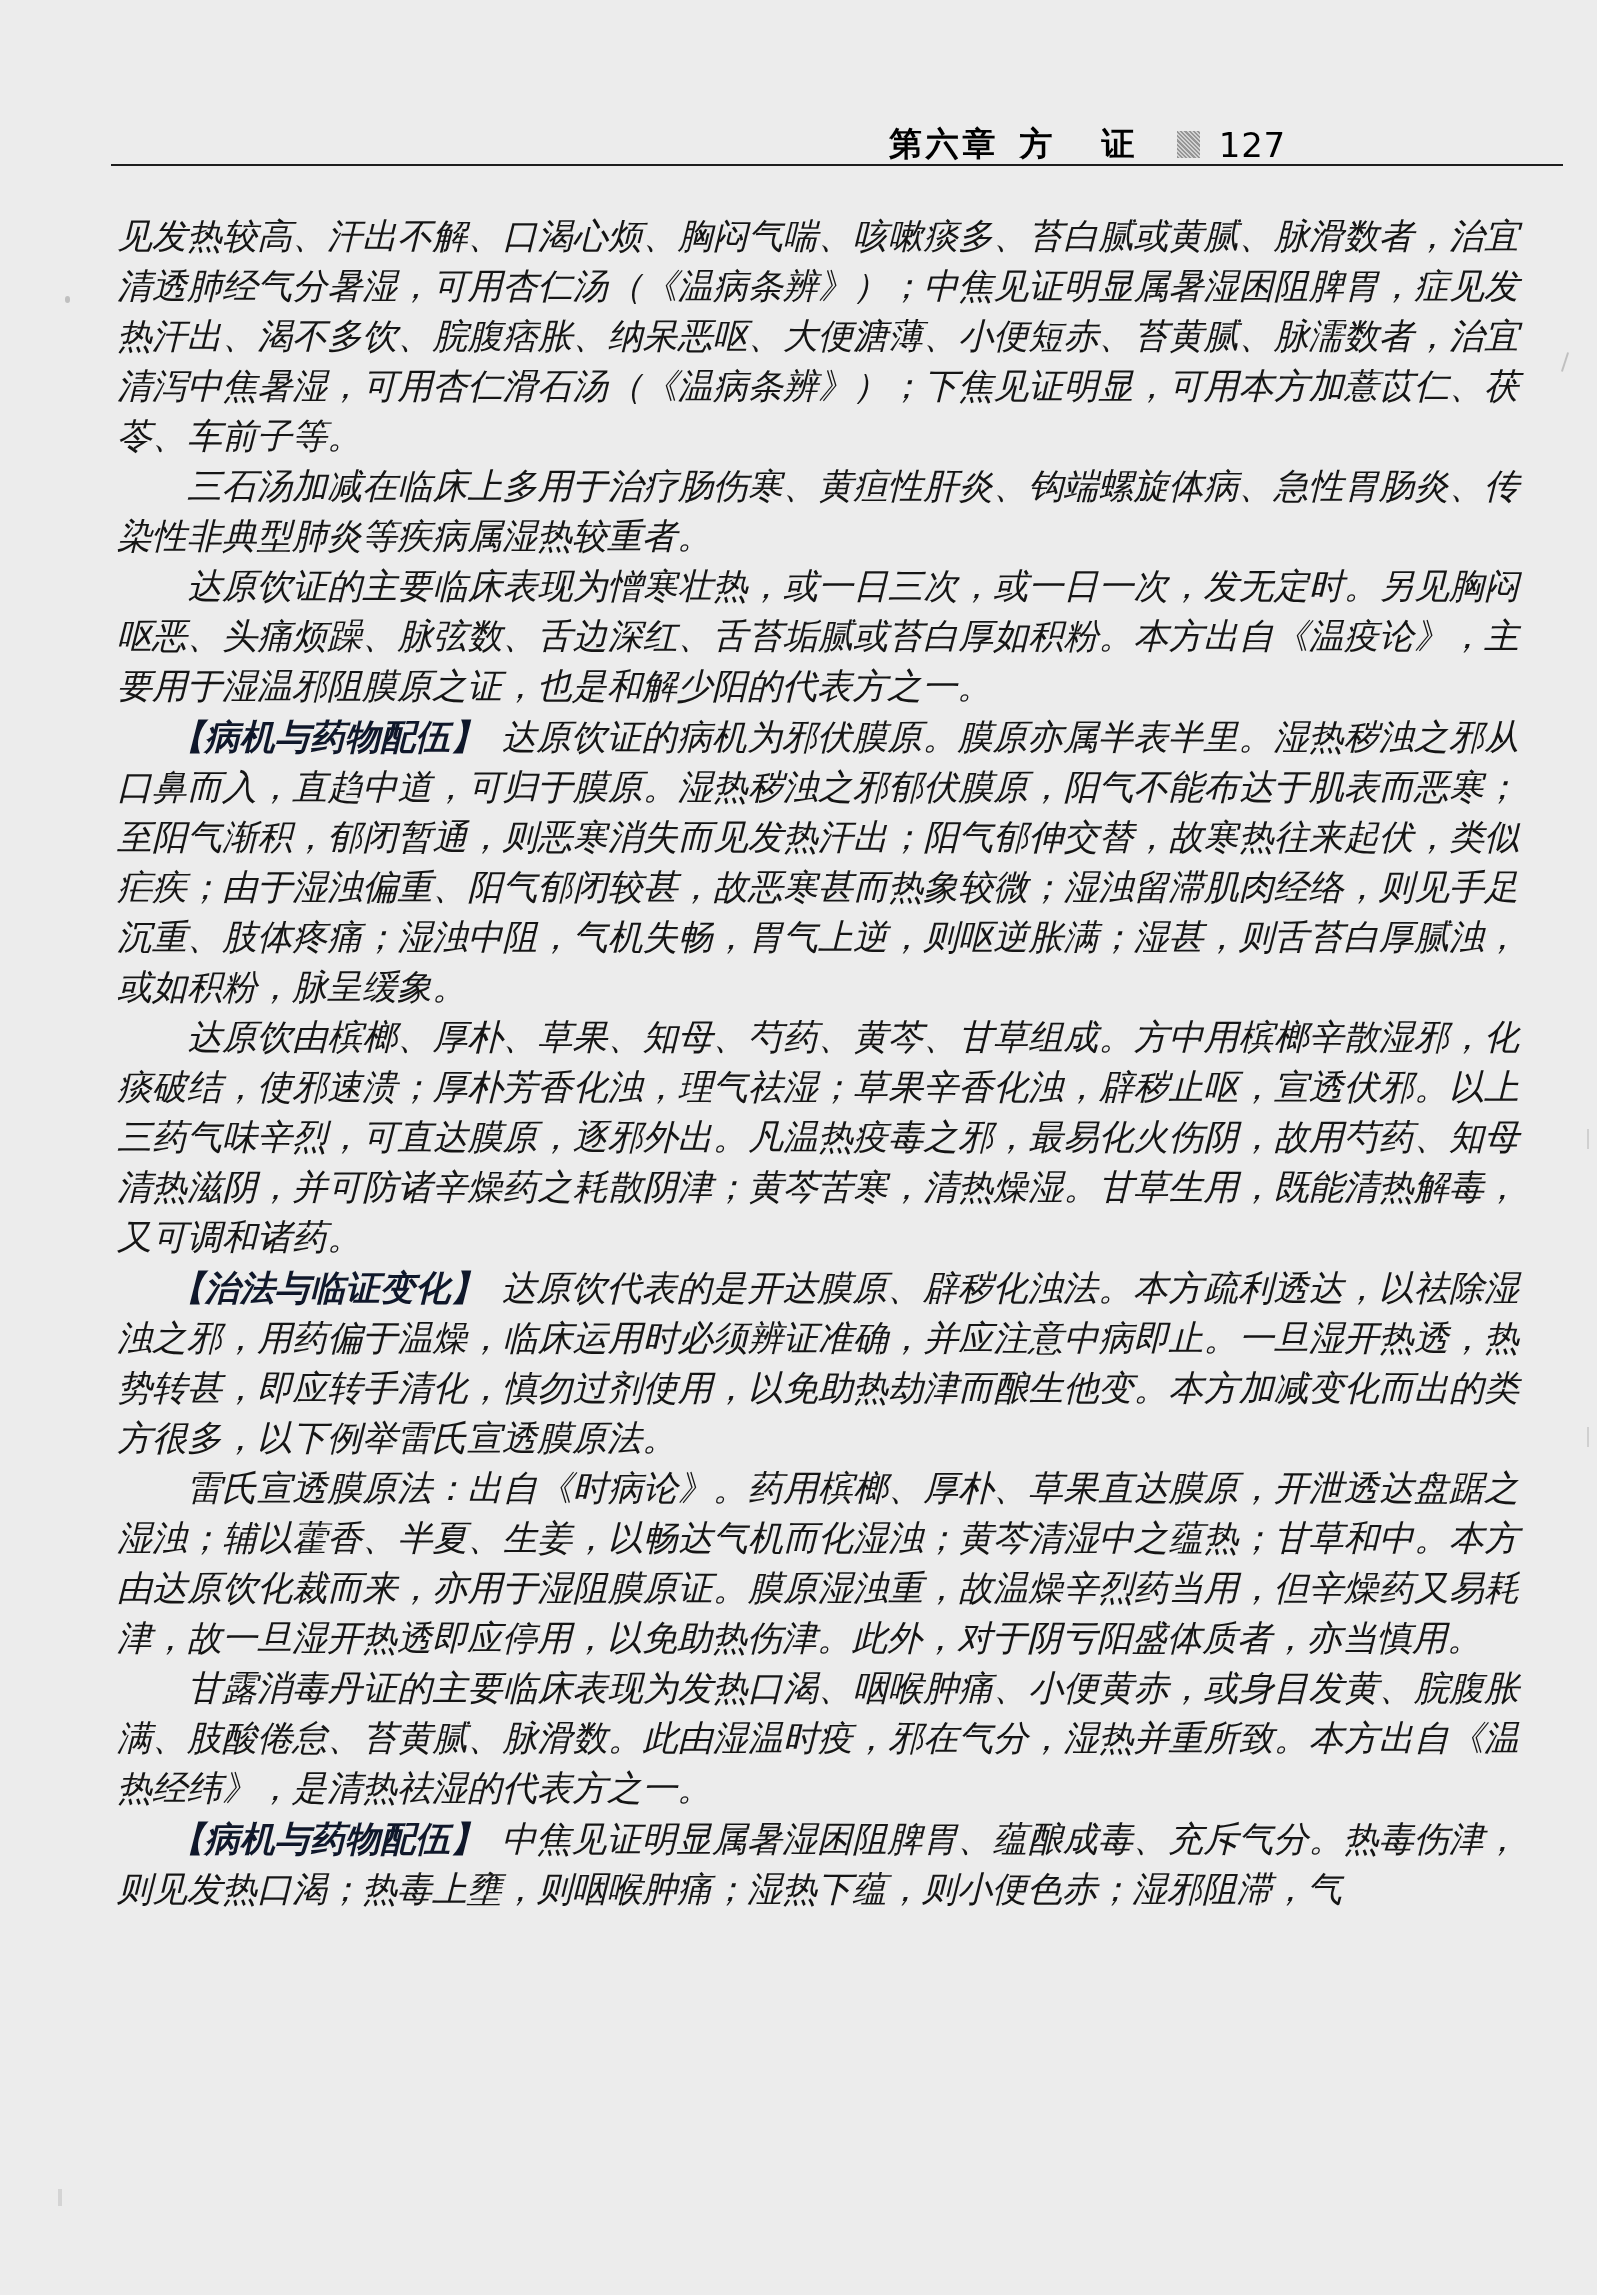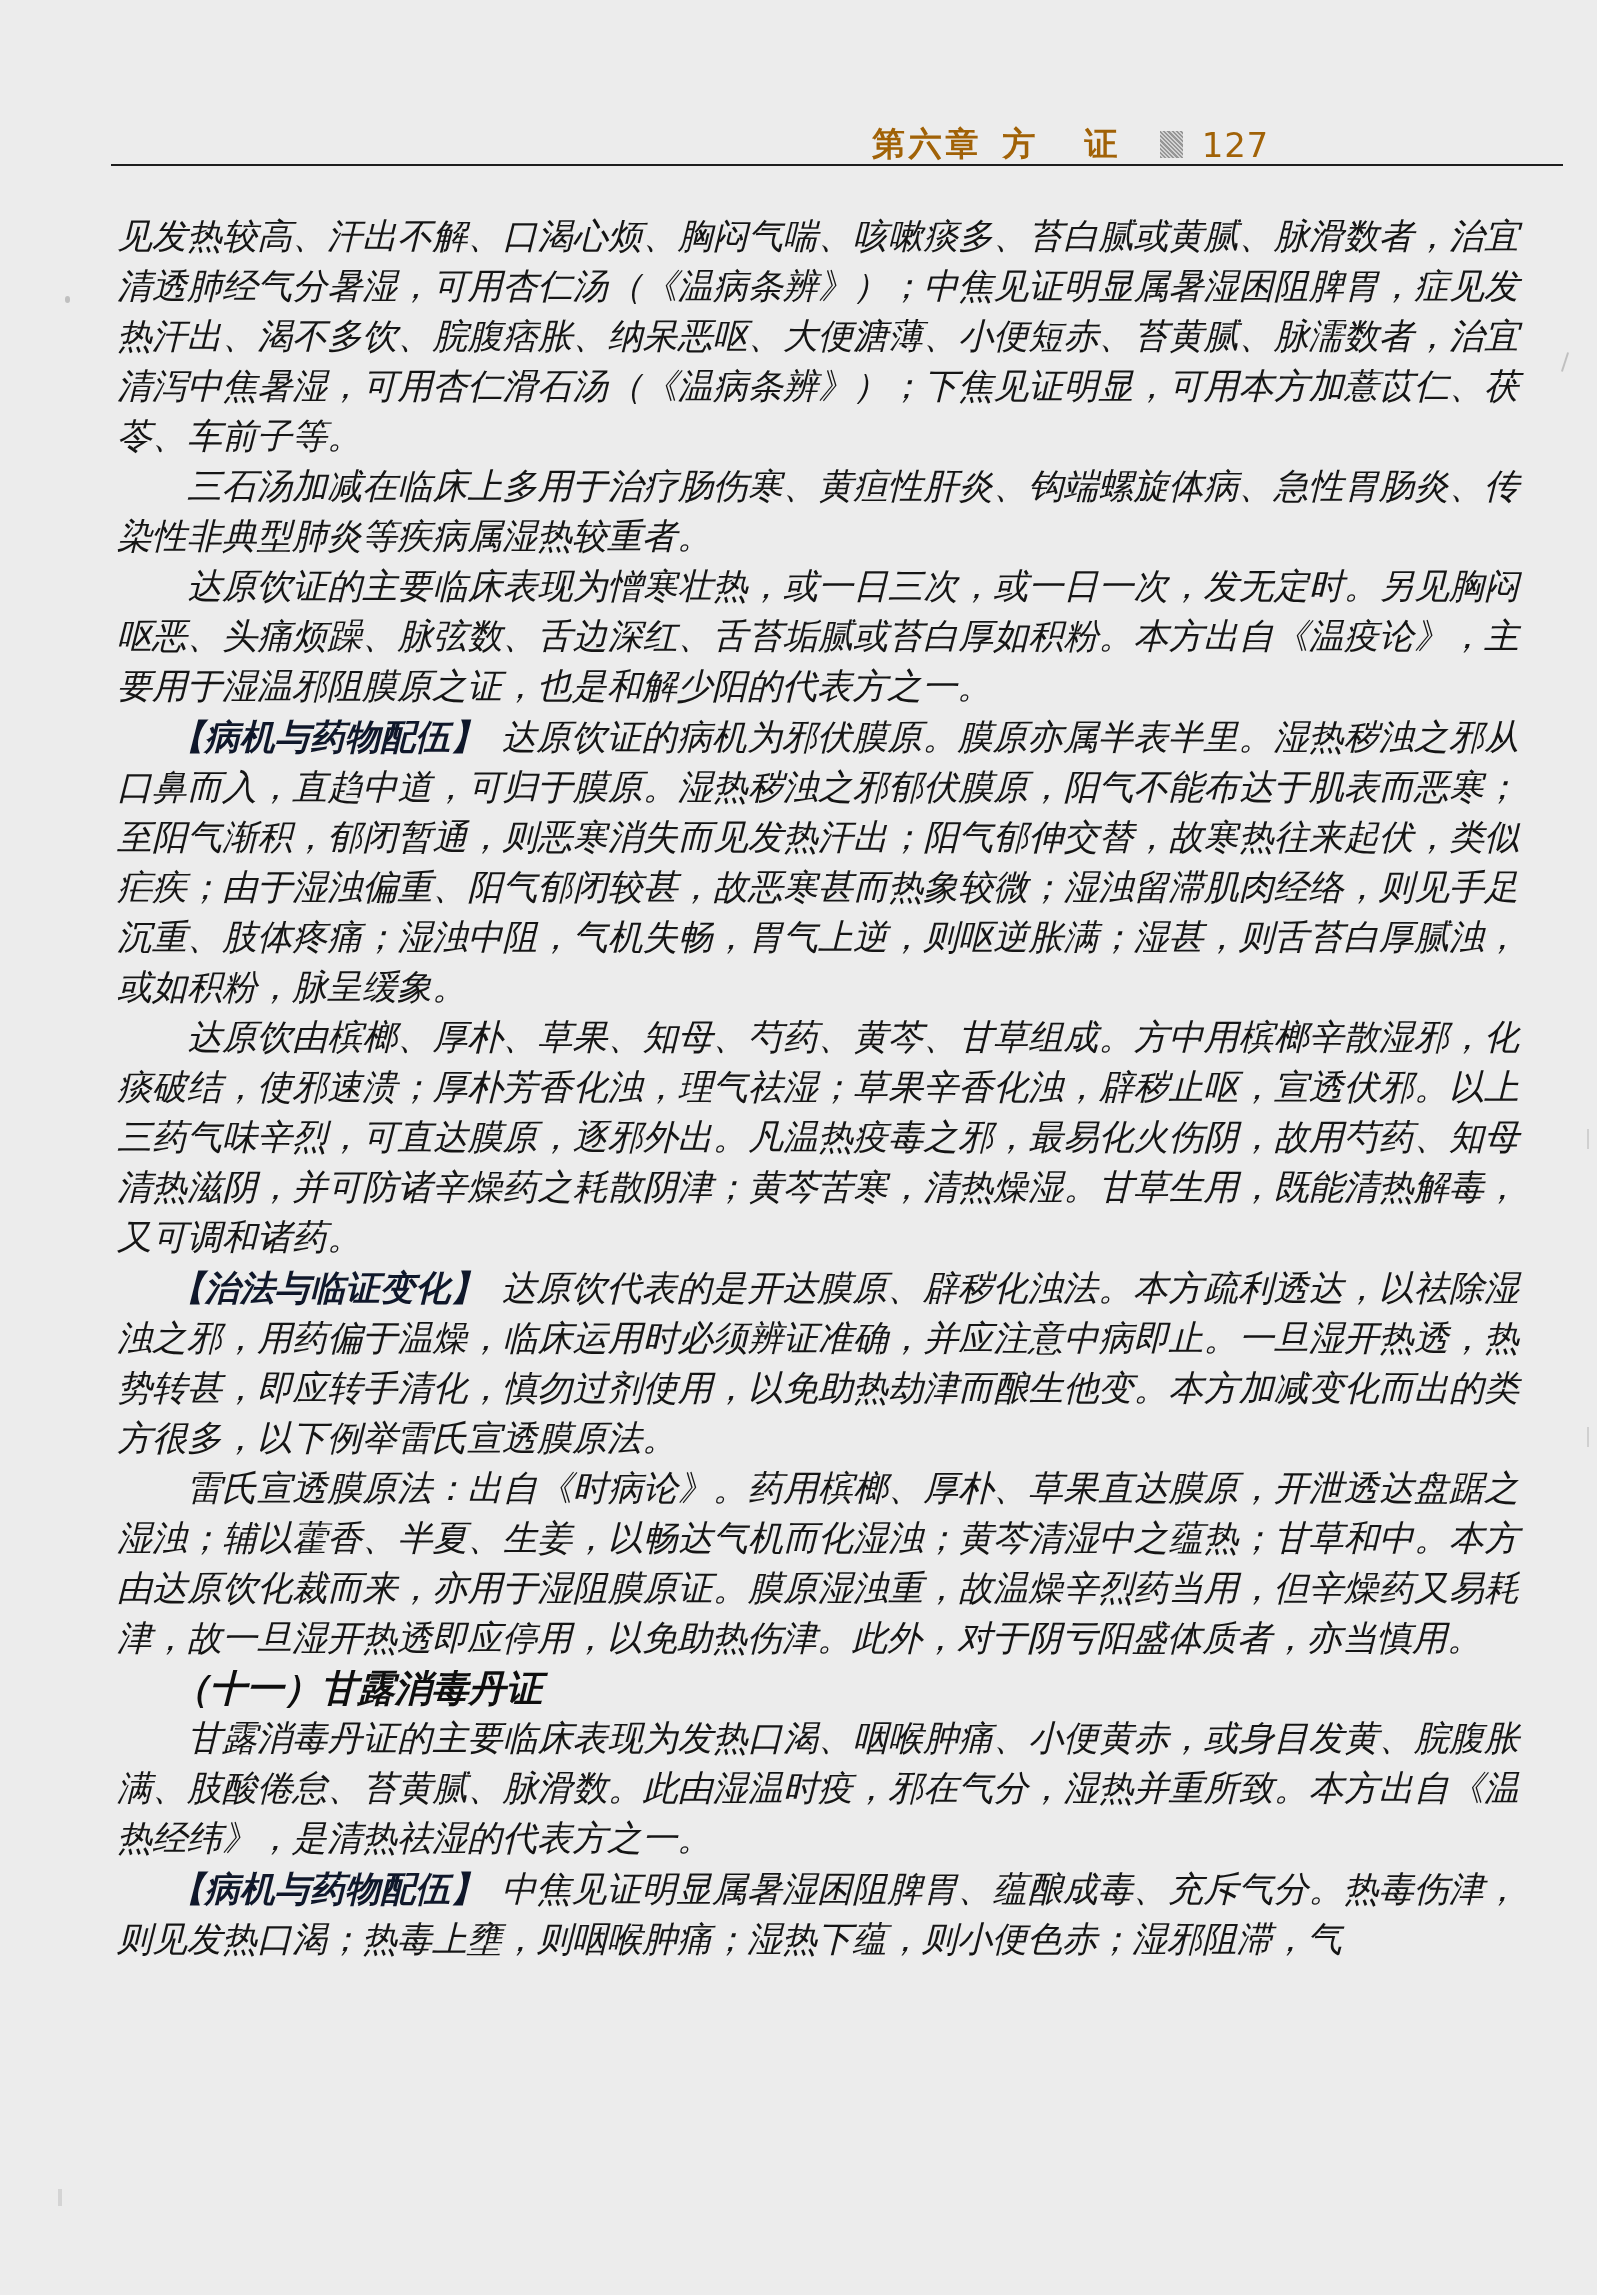--- a/index.html
+++ b/index.html
@@ -6,24 +6,24 @@
   .page{
     position:relative;
     width:1597px;height:2295px;
     background:#ececec;
     font-family:"Liberation Serif", serif;
     overflow:hidden;
   }
   
   .pheader{
     position:absolute;
-    top:122px;right:328px;
+    top:122px;right:311px;
     display:flex;align-items:center;
     font-family:"Liberation Sans", sans-serif;
-    font-weight:bold;color:#a16207;
+    font-weight:bold;color:#000000;
     white-space:nowrap;
   }
   .chapter{font-size:33px;letter-spacing:3.8px;}
   .t1{margin-left:20px;font-size:33px;}
   .t2{margin-left:49px;font-size:33px;}
   .halftone{
     margin-left:43px;
     width:23px;height:27.4px;
     background:repeating-linear-gradient(45deg,#969696 0 1.5px,#d2d2d2 1.5px 3px);
   }
@@ -79,21 +79,20 @@
   <div class="rule"></div>
 
   <main class="content">
       <p class="noindent">见发热较高、汗出不解、口渴心烦、胸闷气喘、咳嗽痰多、苔白腻或黄腻、脉滑数者，治宜清透肺经气分暑湿，可用杏仁汤（《温病条辨》）；中焦见证明显属暑湿困阻脾胃，症见发热汗出、渴不多饮、脘腹痞胀、纳呆恶呕、大便溏薄、小便短赤、苔黄腻、脉濡数者，治宜清泻中焦暑湿，可用杏仁滑石汤（《温病条辨》）；下焦见证明显，可用本方加薏苡仁、茯苓、车前子等。</p>
       <p>三石汤加减在临床上多用于治疗肠伤寒、黄疸性肝炎、钩端螺旋体病、急性胃肠炎、传染性非典型肺炎等疾病属湿热较重者。</p>
       <p>达原饮证的主要临床表现为憎寒壮热，或一日三次，或一日一次，发无定时。另见胸闷呕恶、头痛烦躁、脉弦数、舌边深红、舌苔垢腻或苔白厚如积粉。本方出自《温疫论》，主要用于湿温邪阻膜原之证，也是和解少阳的代表方之一。</p>
       <p class="bracket"><b class="lead">【病机与药物配伍】</b><span>达原饮证的病机为邪伏膜原。膜原亦属半表半里。湿热秽浊之邪从口鼻而入，直趋中道，可归于膜原。湿热秽浊之邪郁伏膜原，阳气不能布达于肌表而恶寒；至阳气渐积，郁闭暂通，则恶寒消失而见发热汗出；阳气郁伸交替，故寒热往来起伏，类似疟疾；由于湿浊偏重、阳气郁闭较甚，故恶寒甚而热象较微；湿浊留滞肌肉经络，则见手足沉重、肢体疼痛；湿浊中阻，气机失畅，胃气上逆，则呕逆胀满；湿甚，则舌苔白厚腻浊，或如积粉，脉呈缓象。</span></p>
       <p>达原饮由槟榔、厚朴、草果、知母、芍药、黄芩、甘草组成。方中用槟榔辛散湿邪，化痰破结，使邪速溃；厚朴芳香化浊，理气祛湿；草果辛香化浊，辟秽止呕，宣透伏邪。以上三药气味辛烈，可直达膜原，逐邪外出。凡温热疫毒之邪，最易化火伤阴，故用芍药、知母清热滋阴，并可防诸辛燥药之耗散阴津；黄芩苦寒，清热燥湿。甘草生用，既能清热解毒，又可调和诸药。</p>
       <p class="bracket"><b class="lead">【治法与临证变化】</b><span>达原饮代表的是开达膜原、辟秽化浊法。本方疏利透达，以祛除湿浊之邪，用药偏于温燥，临床运用时必须辨证准确，并应注意中病即止。一旦湿开热透，热势转甚，即应转手清化，慎勿过剂使用，以免助热劫津而酿生他变。本方加减变化而出的类方很多，以下例举雷氏宣透膜原法。</span></p>
       <p>雷氏宣透膜原法：出自《时病论》。药用槟榔、厚朴、草果直达膜原，开泄透达盘踞之湿浊；辅以藿香、半夏、生姜，以畅达气机而化湿浊；黄芩清湿中之蕴热；甘草和中。本方由达原饮化裁而来，亦用于湿阻膜原证。膜原湿浊重，故温燥辛烈药当用，但辛燥药又易耗津，故一旦湿开热透即应停用，以免助热伤津。此外，对于阴亏阳盛体质者，亦当慎用。</p>
-      <h3>（十一）甘露消毒丹证</h3>
       <p>甘露消毒丹证的主要临床表现为发热口渴、咽喉肿痛、小便黄赤，或身目发黄、脘腹胀满、肢酸倦怠、苔黄腻、脉滑数。此由湿温时疫，邪在气分，湿热并重所致。本方出自《温热经纬》，是清热祛湿的代表方之一。</p>
       <p class="bracket"><b class="lead">【病机与药物配伍】</b><span>中焦见证明显属暑湿困阻脾胃、蕴酿成毒、充斥气分。热毒伤津，则见发热口渴；热毒上壅，则咽喉肿痛；湿热下蕴，则小便色赤；湿邪阻滞，气</span></p>
     </main>
 
   <div class="artifact a-dot"></div>
   <div class="artifact a-slash"></div>
   <div class="artifact a-tick1"></div>
   <div class="artifact a-tick2"></div>
   <div class="artifact a-colon"></div>
 

